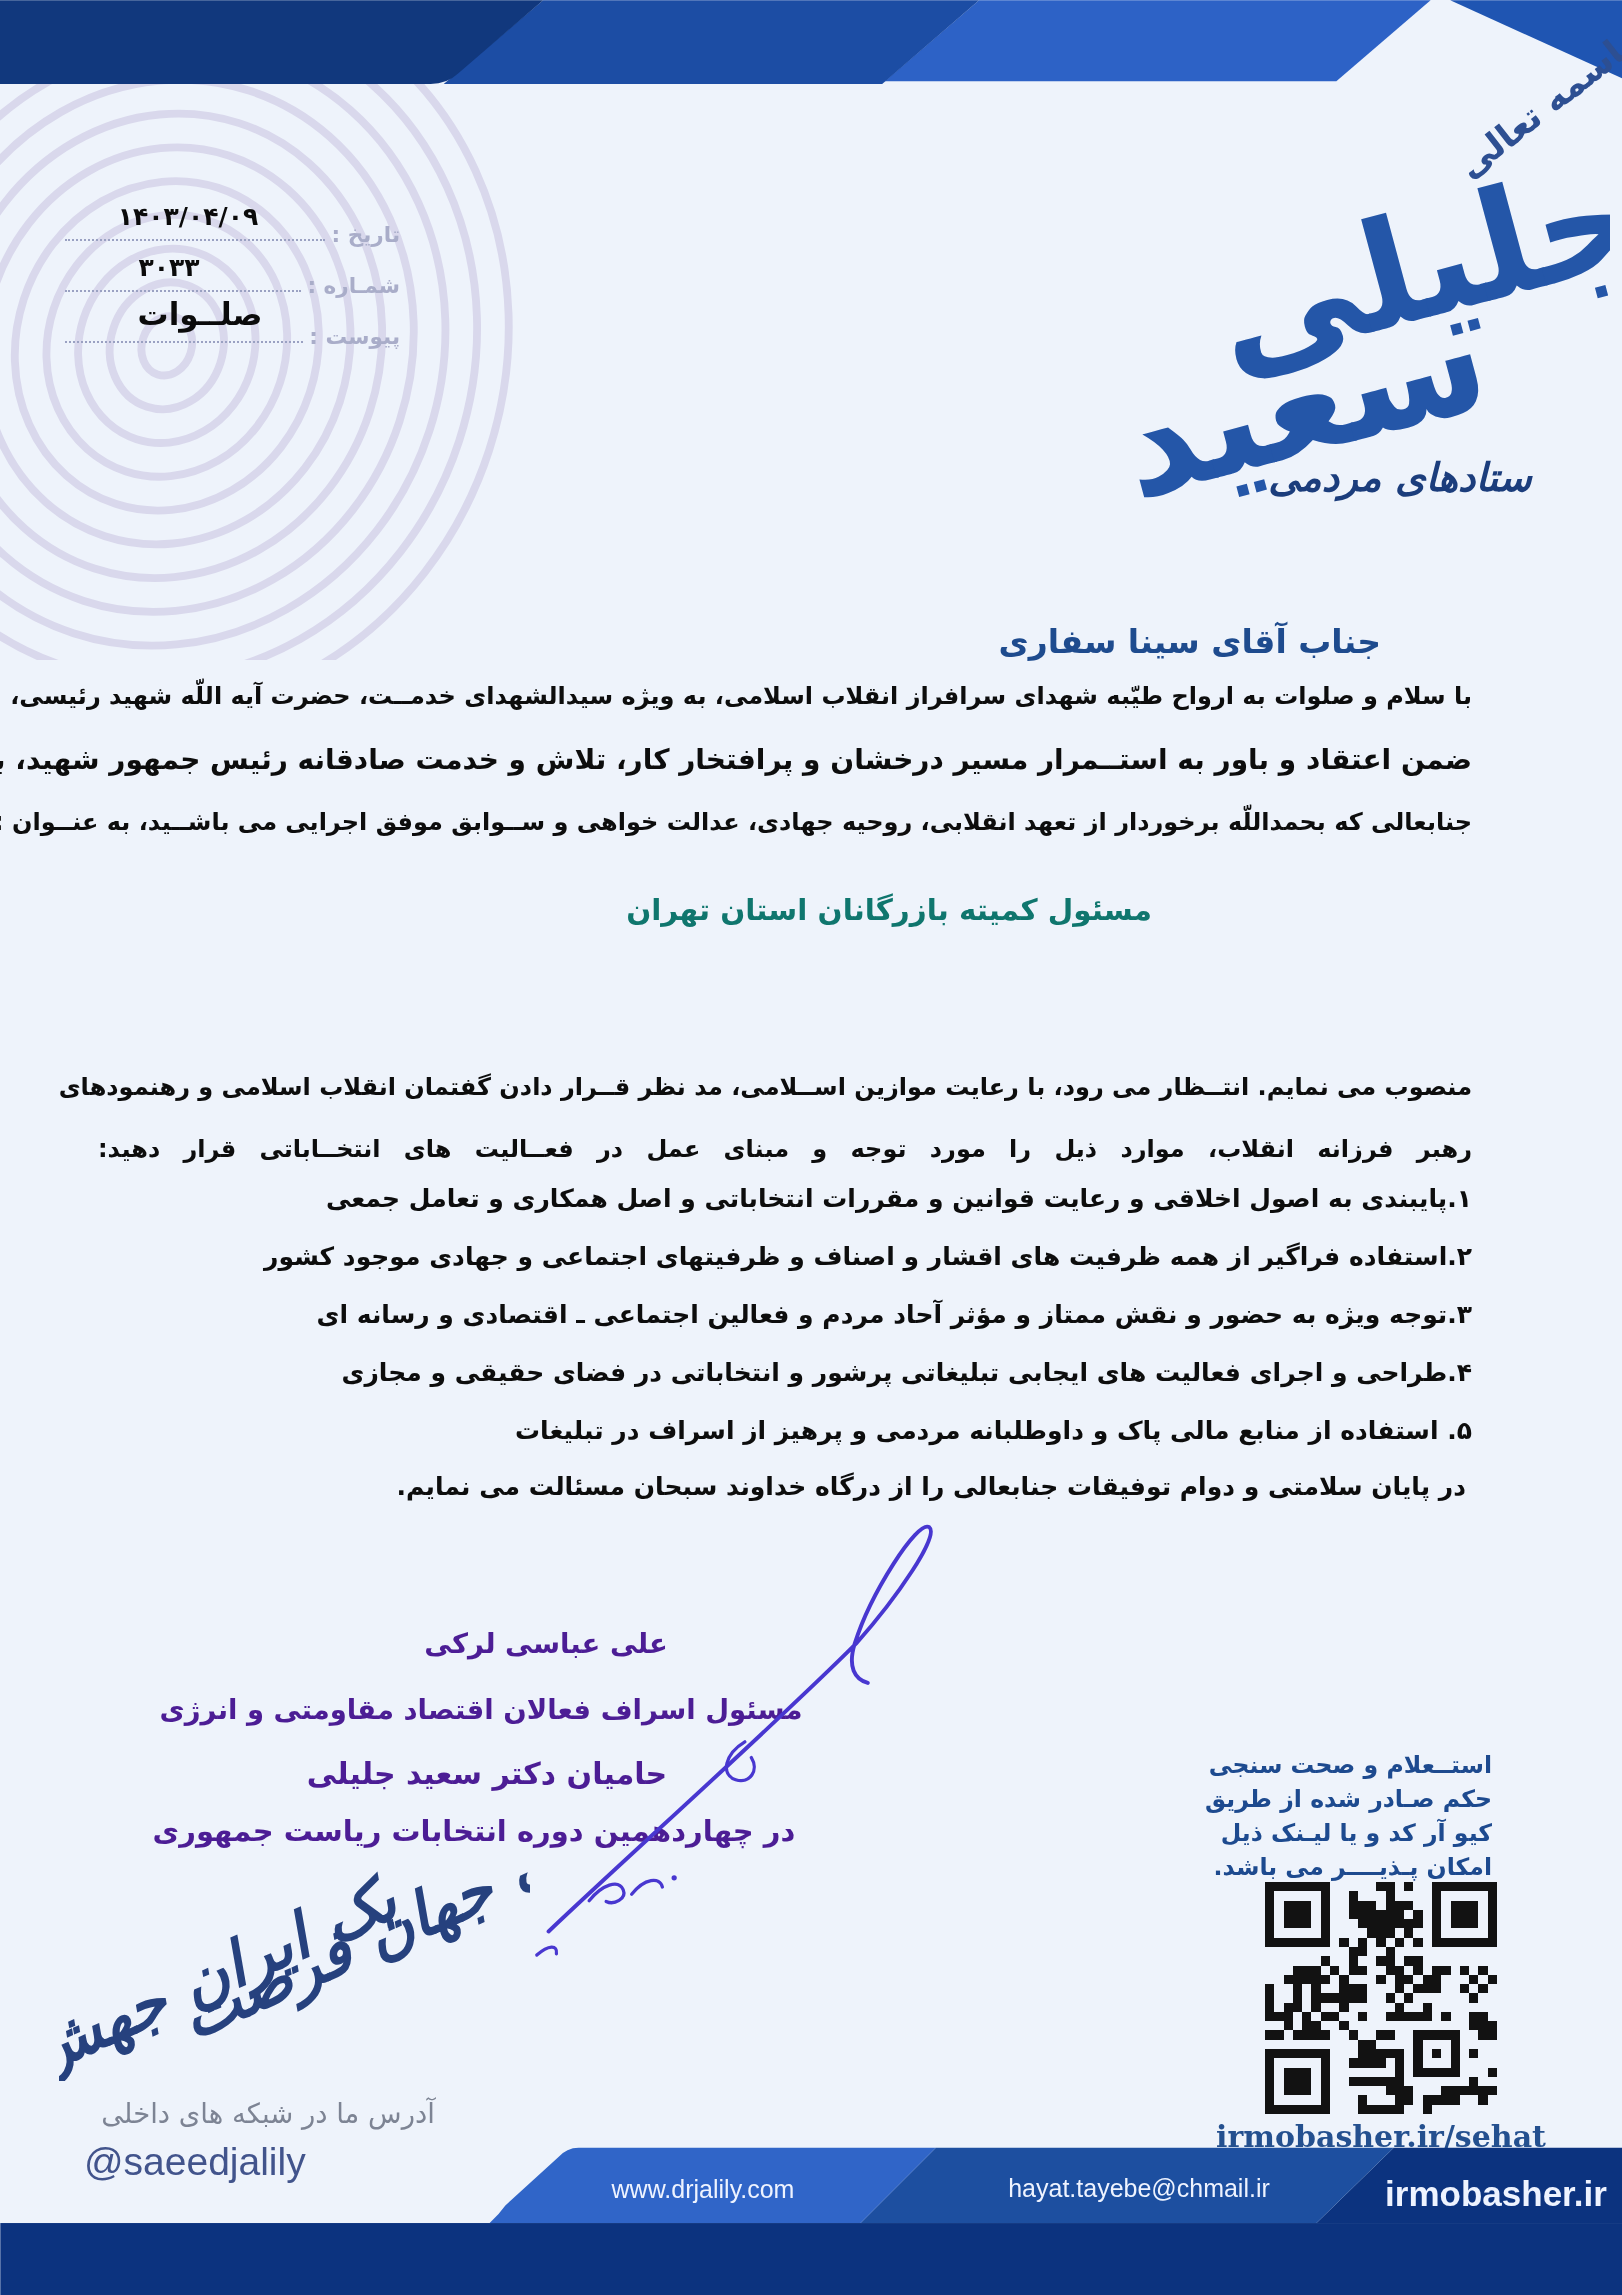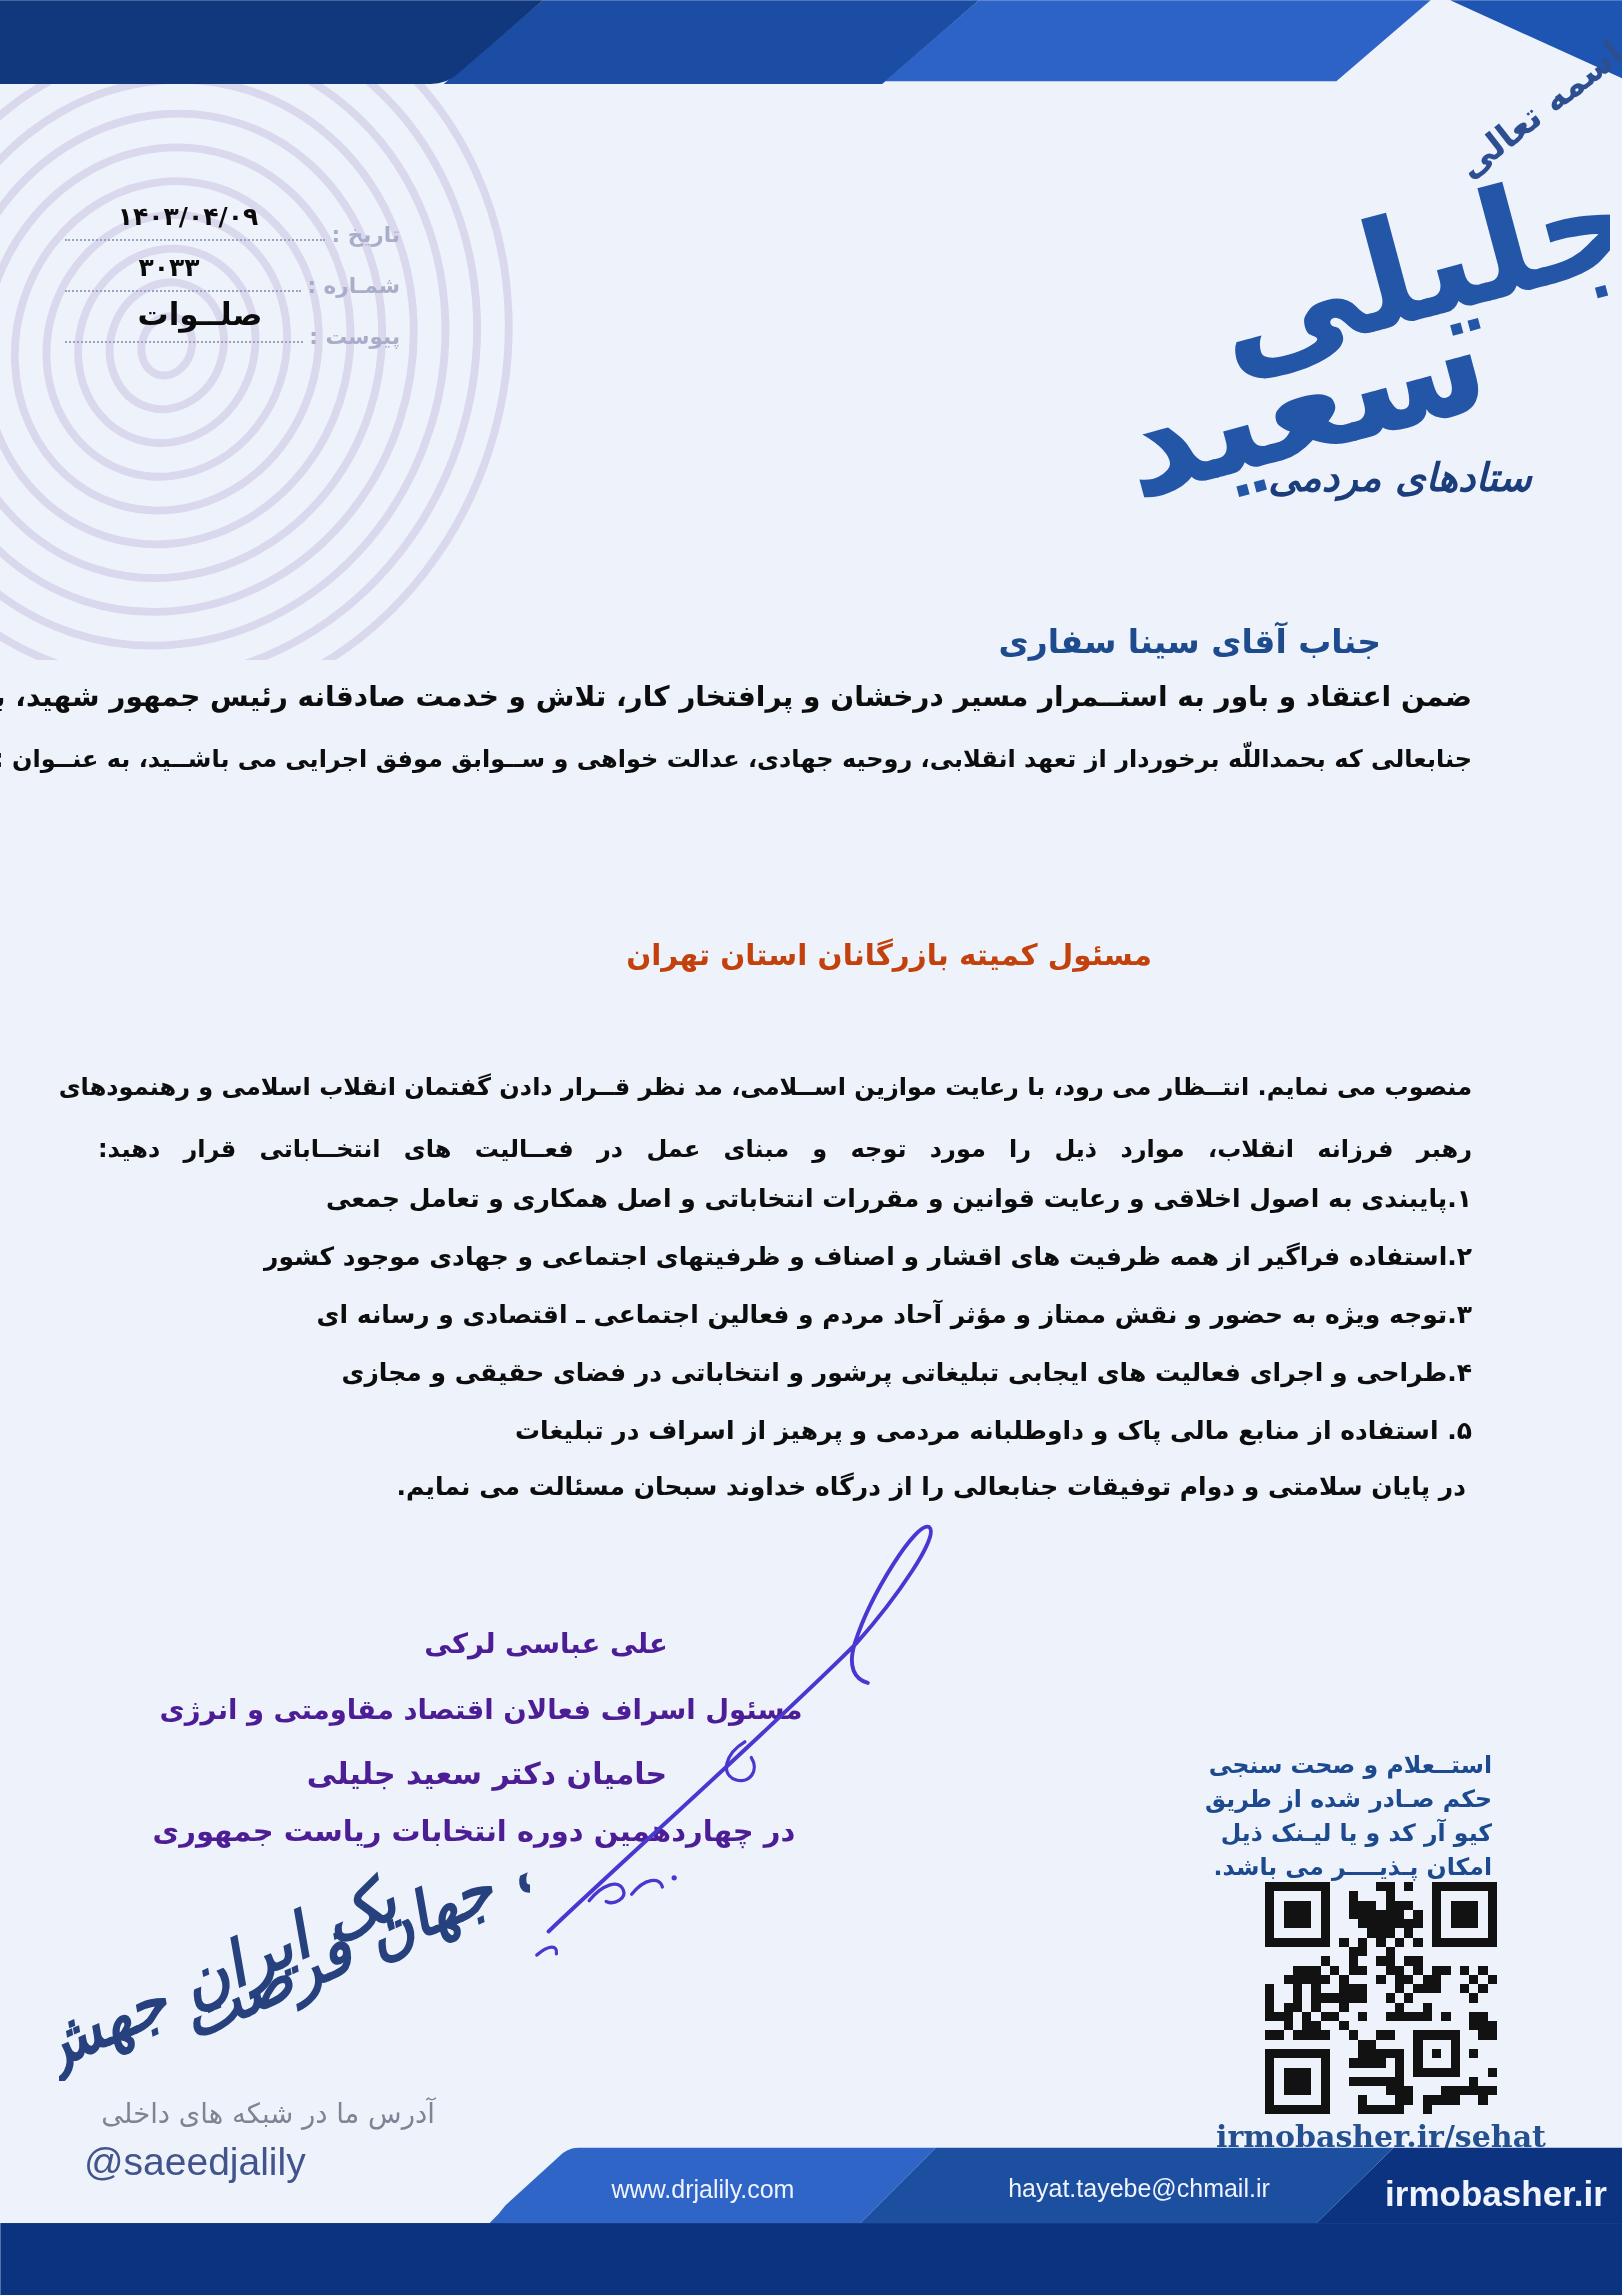--- a/index.html
+++ b/index.html
@@ -90,25 +90,26 @@
 
   <div class="meta-row" style="top:319px">
     <span class="meta-label">پیوست :</span>
     <div class="meta-dots"></div>
   </div>
   <div class="meta-value" style="left:200px;top:296px;font-size:31px;">صلــوات</div>
 
   <div class="abs rtl nowrap" style="right:242px;top:622px;font-size:33px;font-weight:bold;color:#1e4b8e;">جناب آقای سینا سفاری</div>
 
   <div class="abs" style="right:151px;top:665px;">
+    <div class="body-line" style="font-size:24px;line-height:63px;">با سلام و صلوات به ارواح طیّبه شهدای سرافراز انقلاب اسلامی، به ویژه سیدالشهدای خدمــت، حضرت آیه اللّه شهید رئیسی،</div>
     <div class="body-line" style="font-size:28px;line-height:63px;">ضمن اعتقاد و باور به استــمرار مسیر درخشان و پرافتخار کار، تلاش و خدمت صادقانه رئیس جمهور شهید، به موجب این حکم،</div>
     <div class="body-line" style="font-size:24px;line-height:63px;">جنابعالی که بحمداللّه برخوردار از تعهد انقلابی، روحیه جهادی، عدالت خواهی و ســوابق موفق اجرایی می باشــید، به عنــوان :</div>
   </div>
 
-  <div class="abs rtl nowrap cx" style="left:889px;top:938px;font-size:29.4px;font-weight:bold;color:#c2410c;text-align:right;">مسئول کمیته بازرگانان استان تهران</div>
+  <div class="abs rtl nowrap cx" style="left:889px;top:893px;font-size:29.4px;font-weight:bold;color:#0f766e;text-align:right;">مسئول کمیته بازرگانان استان تهران</div>
 
   <div class="abs" style="right:151px;top:1056px;">
     <div class="body-line" style="font-size:24px;line-height:62px;">منصوب می نمایم. انتــظار می رود، با رعایت موازین اســلامی، مد نظر قــرار دادن گفتمان انقلاب اسلامی و رهنمودهای</div>
     <div class="body-line" style="font-size:24px;line-height:62px;">رهبر فرزانه انقلاب، موارد ذیل  را مورد توجه و مبنای عمل در فعــالیت های انتخــاباتی قرار دهید:</div>
   </div>
 
   <div class="abs" style="right:151px;top:1170px;">
     <div class="list-line" style="font-size:25px;line-height:58px;">۱.پایبندی به اصول اخلاقی و رعایت قوانین و مقررات انتخاباتی و اصل همکاری و تعامل جمعی</div>
     <div class="list-line" style="font-size:25px;line-height:58px;">۲.استفاده فراگیر از همه ظرفیت های اقشار و اصناف و ظرفیتهای اجتماعی و جهادی موجود کشور</div>
     <div class="list-line" style="font-size:25px;line-height:58px;">۳.توجه ویژه به حضور و نقش ممتاز و مؤثر آحاد مردم و فعالین اجتماعی ـ اقتصادی و رسانه ای</div>

